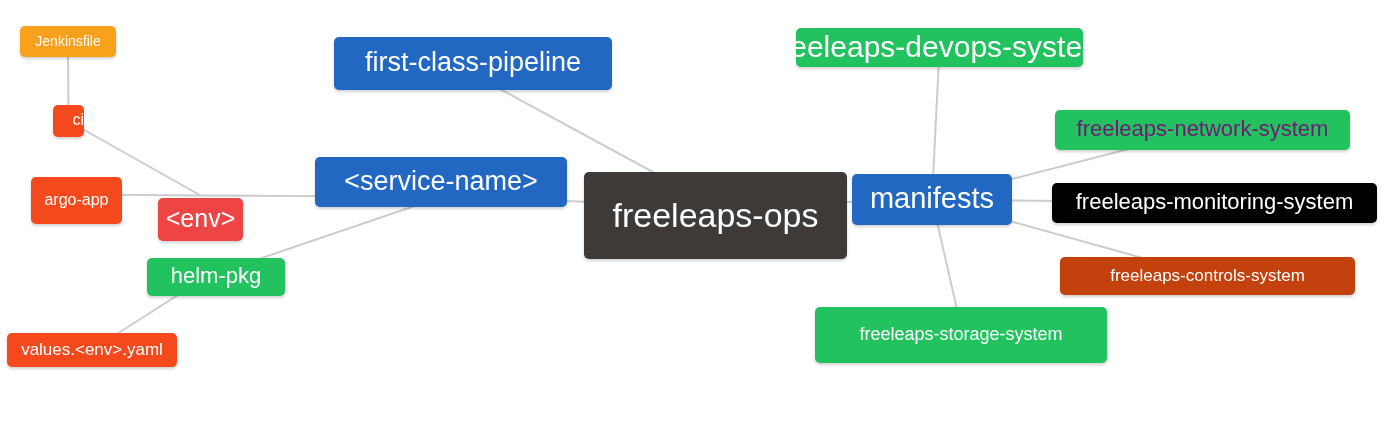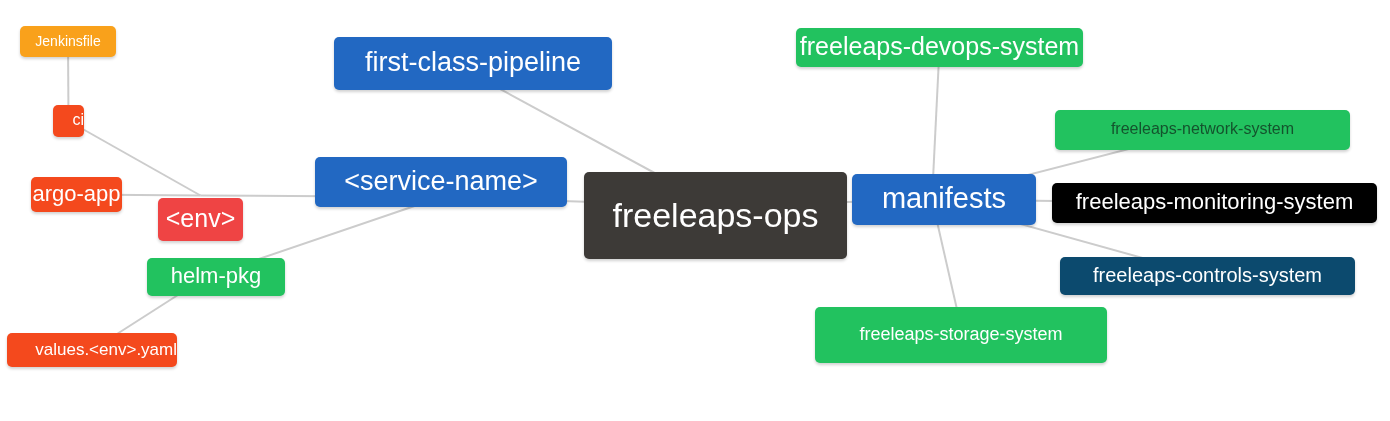--- a/index.html
+++ b/index.html
@@ -61,53 +61,53 @@
       <line x1="932" y1="199.5" x2="1207.5" y2="276" stroke="#cccccc" stroke-width="2"></line>
       <line x1="932" y1="199.5" x2="961" y2="327" stroke="#cccccc" stroke-width="2"></line>
     </svg>
   <div id="nodes-layer">
       <div class="node" style="left: 20px; top: 26px; width: 96px; height: 31px; font-size: 14px; background: rgb(249, 161, 27); color: rgb(255, 255, 255); align-items: center;">
         <span>Jenkinsfile</span>
       </div>
       <div class="node" style="left: 53px; top: 105px; width: 31px; height: 32px; font-size: 16px; background: rgb(244, 73, 29); color: rgb(255, 255, 255); justify-content: flex-end;">
         <span>ci</span>
       </div>
-      <div class="node" style="left: 31px; top: 177px; width: 91px; height: 35px; font-size: 22px; background: rgb(244, 73, 29); color: rgb(255, 255, 255); align-items: center;">
+      <div class="node" style="left: 31px; top: 177px; width: 91px; height: 47px; font-size: 16px; background: rgb(244, 73, 29); color: rgb(255, 255, 255); align-items: center;">
         <span>argo-app</span>
       </div>
       <div class="node" style="left: 158px; top: 174px; width: 85px; height: 43px; font-size: 25px; background: #ef4444; color: rgb(255, 255, 255); margin-top: 24px;">
         <span>&lt;env&gt;</span>
       </div>
       <div class="node" style="left: 147px; top: 258px; width: 138px; height: 38px; font-size: 22px; background: rgb(34, 194, 95); color: rgb(255, 255, 255);">
         <span>helm-pkg</span>
       </div>
-      <div class="node" style="left: 7px; top: 333px; width: 170px; height: 34px; font-size: 17px; background: rgb(244, 73, 29); color: rgb(255, 255, 255); justify-content: flex-end;">
+      <div class="node" style="left: 7px; top: 333px; width: 170px; height: 34px; font-size: 17px; background: rgb(244, 73, 29); color: rgb(255, 255, 255);">
         <span>values.&lt;env&gt;.yaml</span>
       </div>
       <div class="node" style="left: 314px; top: 37px; width: 278px; height: 53px; font-size: 27px; background: rgb(34, 104, 194); color: rgb(255, 255, 255); margin-left: 20px;">
         <span>first-class-pipeline</span>
       </div>
       <div class="node" style="left: 315px; top: 157px; width: 252px; height: 50px; font-size: 27px; background: rgb(34, 104, 194); color: rgb(255, 255, 255);">
         <span>&lt;service-name&gt;</span>
       </div>
       <div class="node" style="left: 584px; top: 172px; width: 263px; height: 87px; font-size: 34px; background: rgb(61, 58, 55); color: rgb(255, 255, 255);">
         <span>freeleaps-ops</span>
       </div>
-      <div class="node" style="left: 852px; top: 174px; width: 184px; height: 51px; font-size: 29px; background: rgb(34, 104, 194); color: rgb(255, 255, 255);">
+      <div class="node" style="left: 852px; top: 174px; width: 160px; height: 51px; font-size: 29px; background: rgb(34, 104, 194); color: rgb(255, 255, 255);">
         <span>manifests</span>
       </div>
-      <div class="node" style="left: 796px; top: 28px; width: 287px; height: 39px; font-size: 25px; background: rgb(34, 194, 95); color: rgb(255, 255, 255);">
+      <div class="node" style="left: 796px; top: 28px; width: 287px; height: 39px; font-size: 30px; background: rgb(34, 194, 95); color: rgb(255, 255, 255);">
         <span>freeleaps-devops-system</span>
       </div>
-      <div class="node" style="left: 1055px; top: 110px; width: 295px; height: 40px; font-size: 16px; background: rgb(34, 194, 95); color: #14532d;">
+      <div class="node" style="left: 1055px; top: 110px; width: 295px; height: 40px; font-size: 22px; background: rgb(34, 194, 95); color: #701a75;">
         <span>freeleaps-network-system</span>
       </div>
       <div class="node" style="left: 1052px; top: 183px; width: 325px; height: 40px; font-size: 22px; background: #000000; color: rgb(255, 255, 255);">
         <span>freeleaps-monitoring-system</span>
       </div>
-      <div class="node" style="left: 1060px; top: 257px; width: 295px; height: 38px; font-size: 20px; background: #0c4a6e; color: rgb(255, 255, 255);">
+      <div class="node" style="left: 1060px; top: 257px; width: 295px; height: 38px; font-size: 17px; background: #c2410c; color: rgb(255, 255, 255);">
         <span>freeleaps-controls-system</span>
       </div>
       <div class="node" style="left: 815px; top: 307px; width: 292px; height: 56px; font-size: 18px; background: rgb(34, 194, 95); color: rgb(255, 255, 255);">
         <span>freeleaps-storage-system</span>
       </div>
     </div>
 </div>
 
 </body></html>

